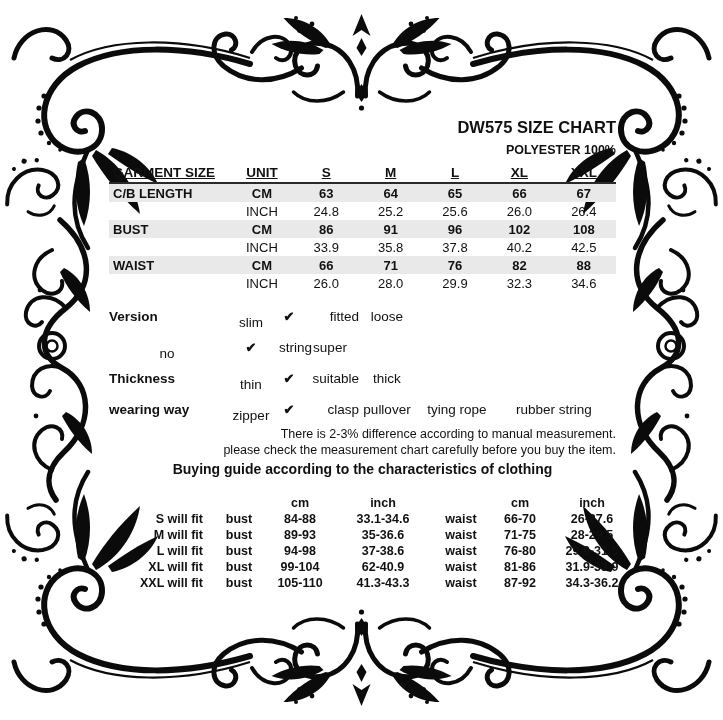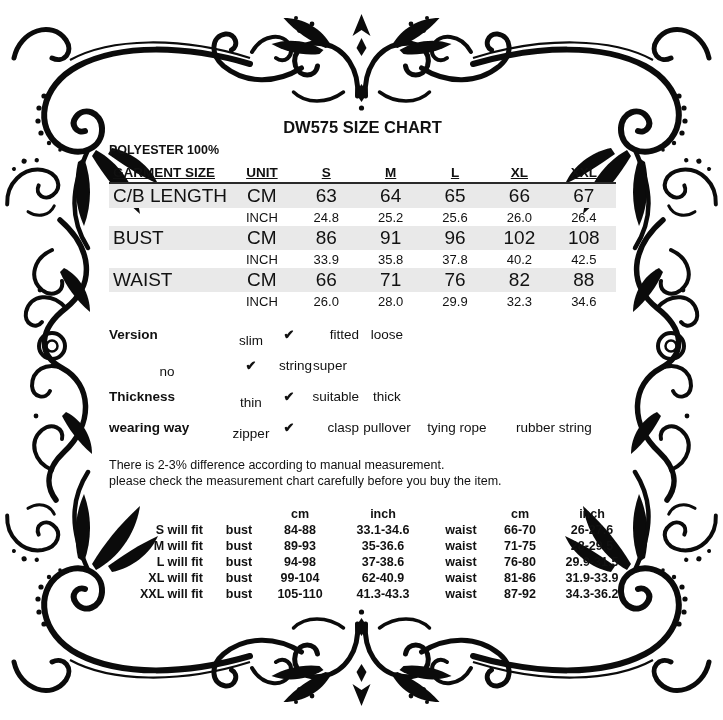--- a/index.html
+++ b/index.html
@@ -4,51 +4,51 @@
 <style>
   html,body{margin:0;padding:0;}
   body{
     width:723px;height:720px;position:relative;overflow:hidden;
     background:#ffffff;color:#111;
     font-family:"Liberation Sans", sans-serif;
   }
   .frame-svg{position:absolute;left:0;top:0;width:723px;height:720px;z-index:0;}
   .content{position:absolute;left:109px;top:118px;width:507px;z-index:1;}
 
-  .doc-title{text-align:center;font-weight:bold;font-size:16.5px;line-height:18px;}
-  .doc-subtitle{text-align:left;font-weight:bold;font-size:12.5px;line-height:14px;margin-top:7px;}
+  .doc-title{text-align:right;font-weight:bold;font-size:16.5px;line-height:18px;}
+  .doc-subtitle{text-align:right;font-weight:bold;font-size:12.5px;line-height:14px;margin-top:7px;}
 
   table.size-table{width:100%;border-collapse:collapse;margin-top:7px;table-layout:fixed;}
   table.size-table col.c-label{width:120px;}
   table.size-table col.c-unit{width:64px;}
   table.size-table col.c-size{width:64px;}
   table.size-table th{
     font-size:13.5px;font-weight:bold;text-align:center;padding:1px 0 2px 0;
     border-bottom:2px solid #2a2a2a;
     text-decoration:underline;
   }
   table.size-table th.left, table.size-table td.left{text-align:left;padding-left:4px;}
   table.size-table td{font-size:13px;text-align:center;padding:1px 0;height:16px;}
   table.size-table tr.shaded{background:#e9e9e9;}
-  table.size-table tr.cm-row td{font-weight:normal;font-size:19px;}
+  table.size-table tr.cm-row td{font-weight:bold;font-size:13px;}
   table.size-table td.row-label{font-weight:bold;font-size:13.5px;}
 
   .attr-block{margin-top:9px;}
   .attr-row{
     display:grid;
     grid-template-columns:116px 52px 24px 58px 56px 84px 110px;
     font-size:13.5px;line-height:19px;align-items:center;
   }
   .attr-label{font-weight:bold;padding-right:7px;}
   .attr-opt1{text-align:center;margin-top:12px;}
   .attr-check{text-align:center;font-weight:bold;font-size:13px;}
   .attr-opt2{text-align:right;padding-left:2px;}
   .attr-opt3,.attr-opt4,.attr-opt5{text-align:center;}
 
-  .notes{margin-top:15px;text-align:left;font-size:12.5px;line-height:15.5px;}
+  .notes{margin-top:2px;text-align:right;font-size:12.5px;line-height:15.5px;}
   .guide-title{text-align:center;font-weight:bold;font-size:14px;line-height:18px;margin-top:2px;}
 
   .fit-block{margin-top:17px;font-weight:bold;font-size:12.5px;}
   .fit-row{
     display:grid;
     grid-template-columns:104px 52px 70px 96px 60px 58px 86px;
     line-height:16px;align-items:center;
   }
   .fit-label{text-align:right;padding-right:10px;}
   .fit-part{text-align:center;}
@@ -250,20 +250,21 @@
       <span class="attr-opt3">pullover</span>
       <span class="attr-opt4">tying rope</span>
       <span class="attr-opt5">rubber string</span>
     </div>
   </div>
 
   <div class="notes">
     <div>There is 2-3% difference according to manual measurement.</div>
     <div>please check the measurement chart carefully before you buy the item.</div>
   </div>
+  <div class="guide-title">Buying guide according to the characteristics of clothing</div>
 
   <div class="fit-block">
     <div class="fit-row">
       <span class="fit-label"></span>
       <span class="fit-part"></span>
       <span class="fit-val">cm</span>
       <span class="fit-val">inch</span>
       <span class="fit-part"></span>
       <span class="fit-val">cm</span>
       <span class="fit-val">inch</span>

